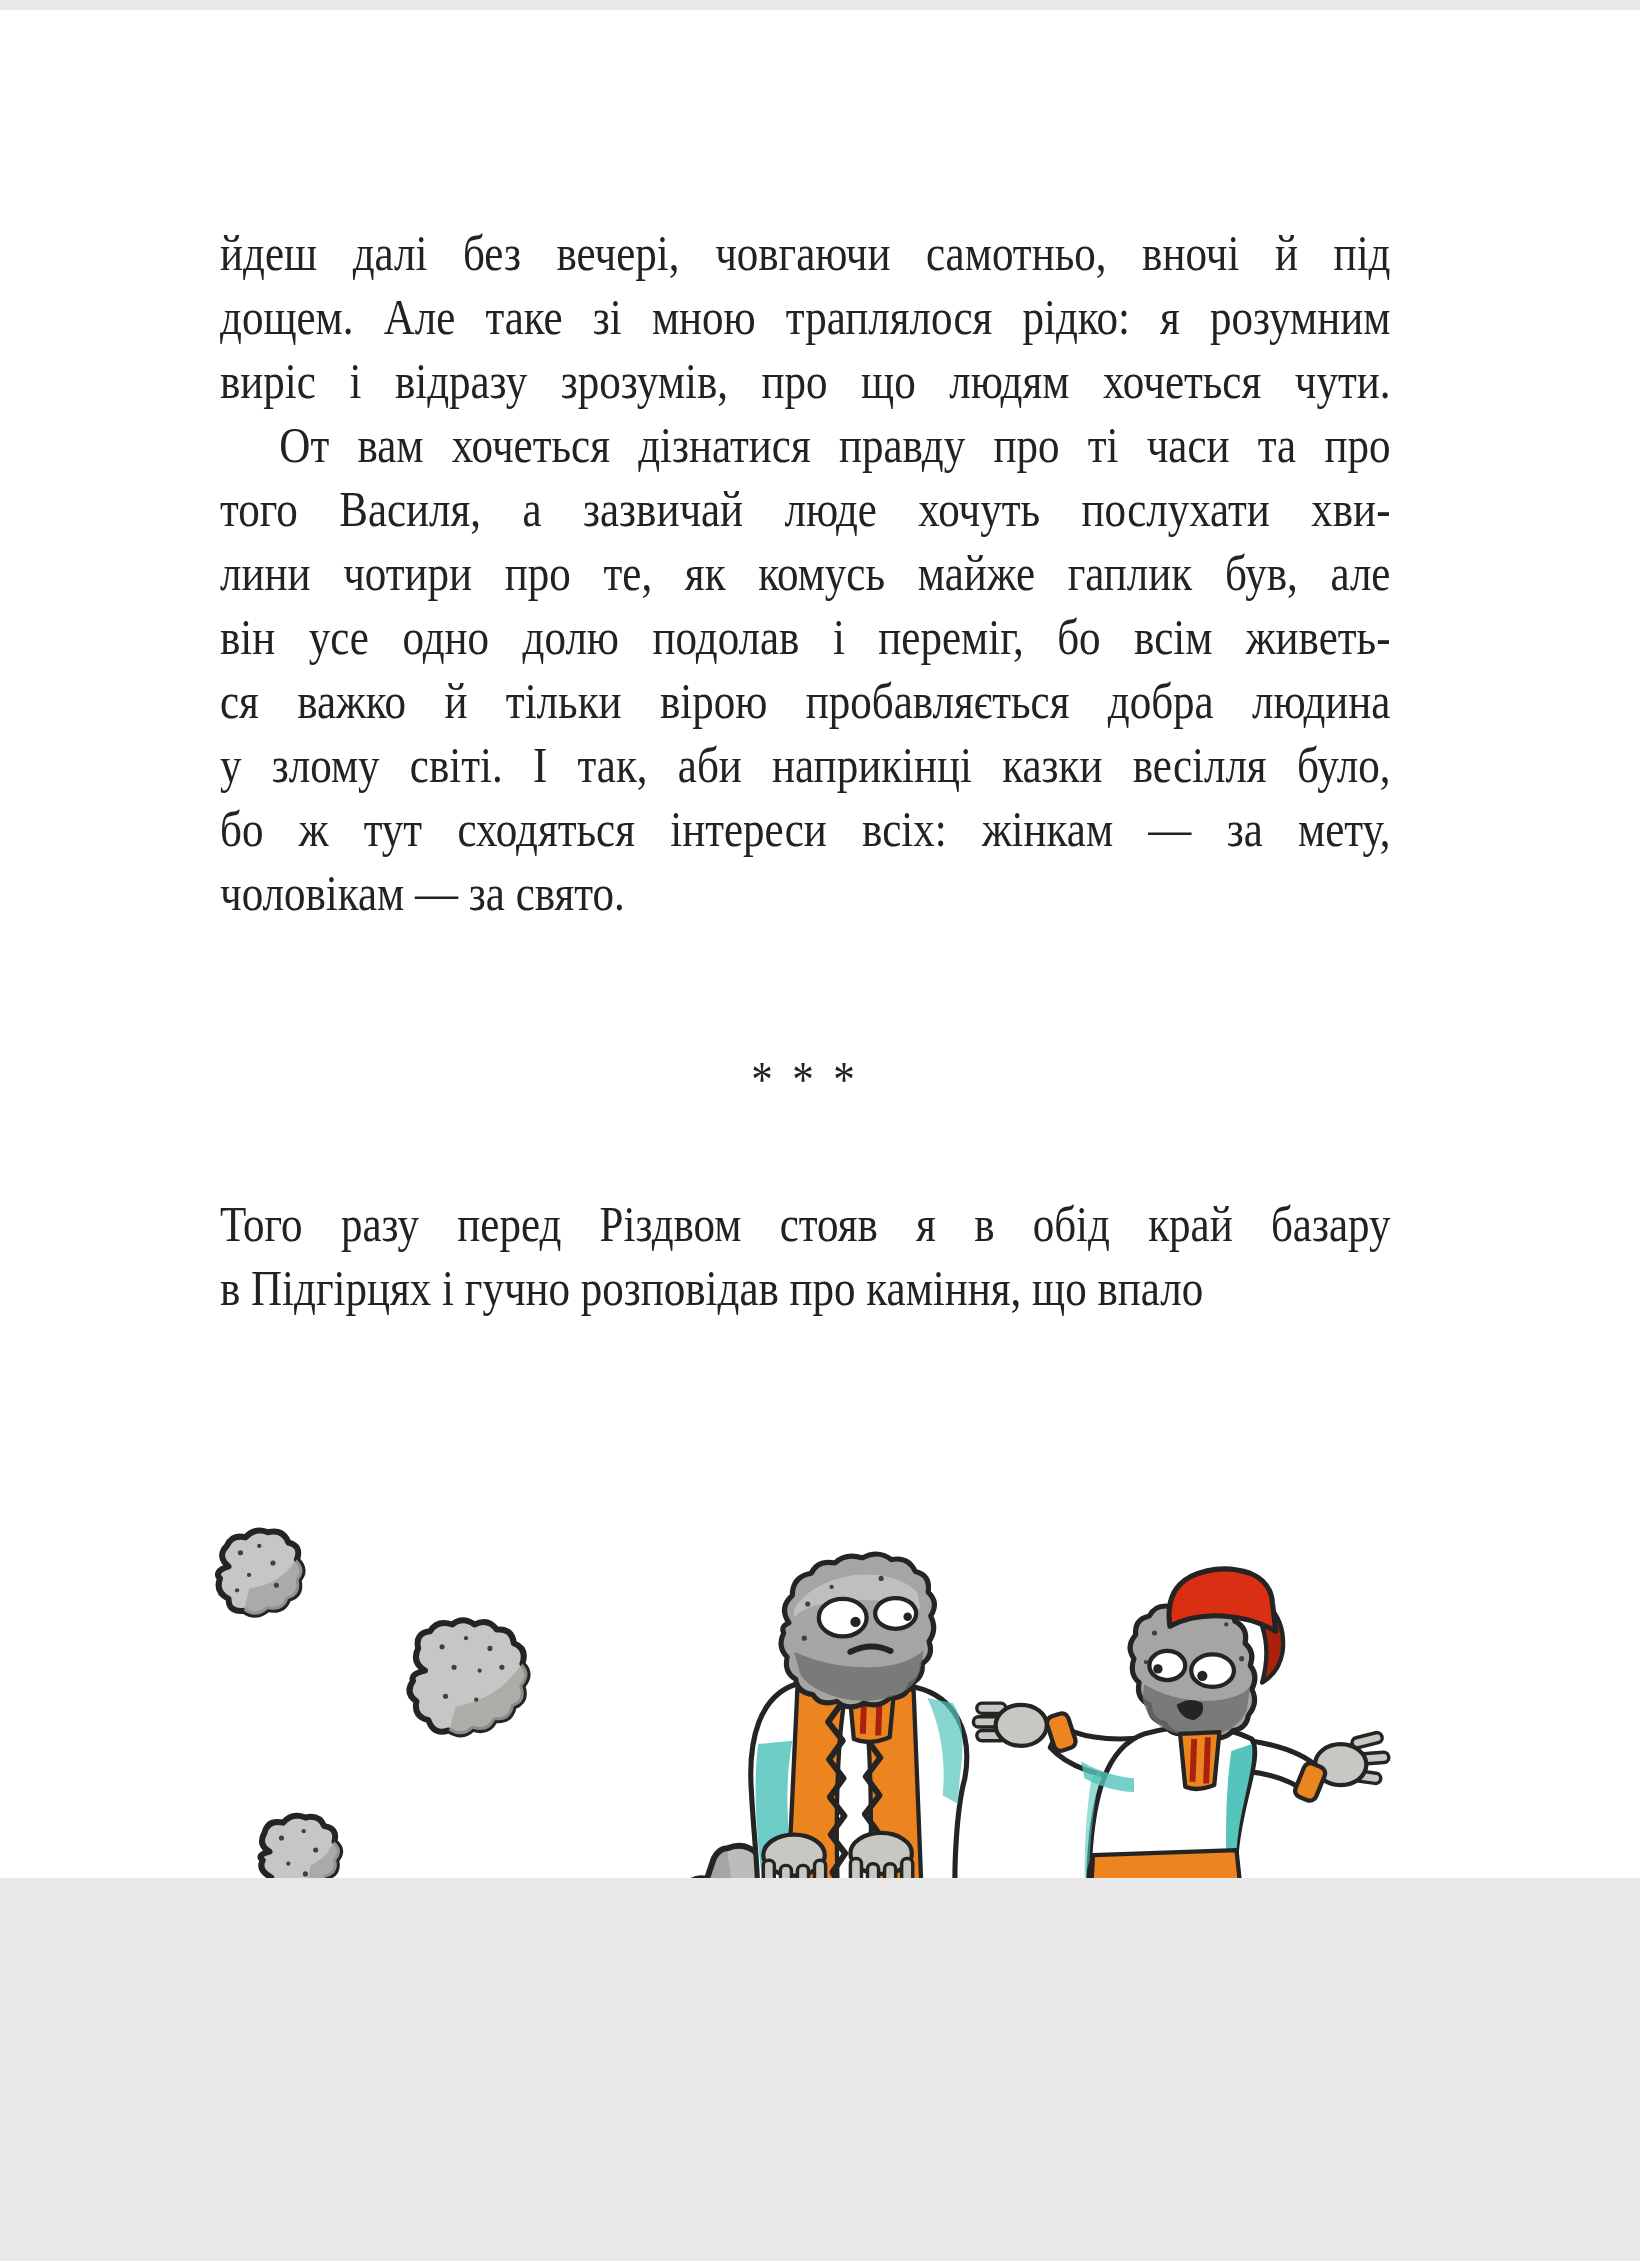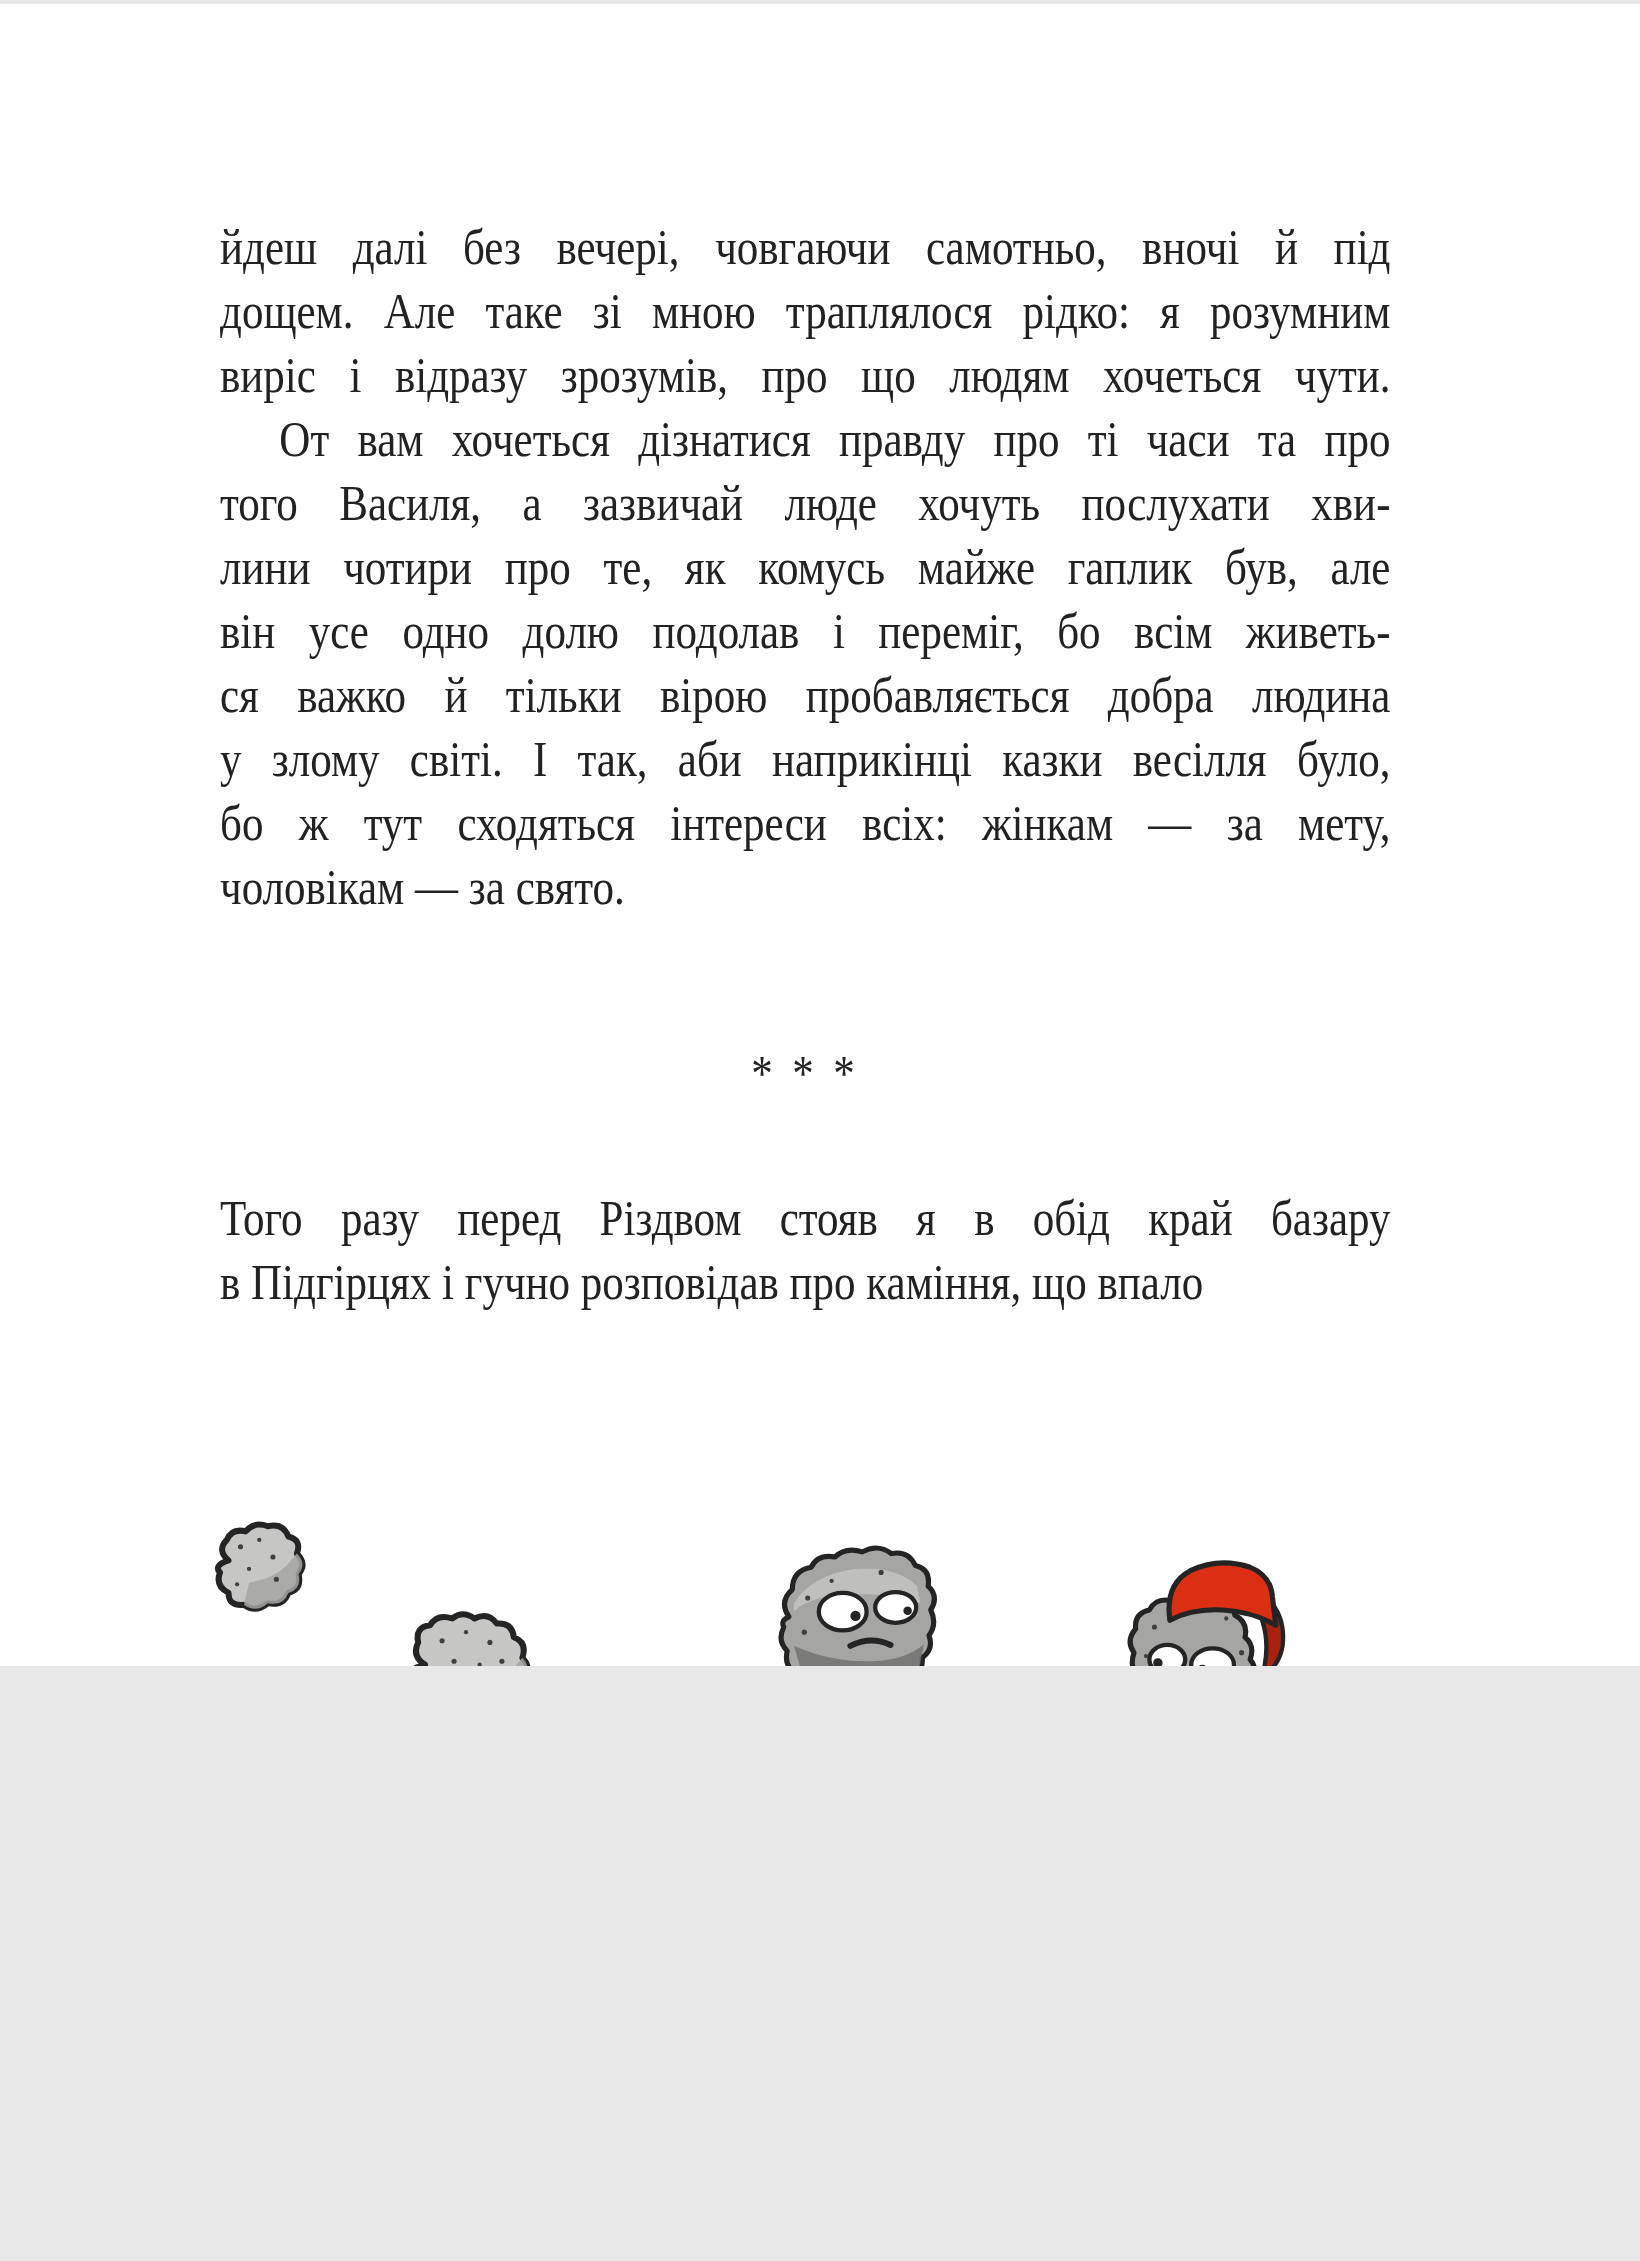--- a/index.html
+++ b/index.html
@@ -1,19 +1,19 @@
 <!DOCTYPE html>
 <html style="--page-bg: #ffffff; --ink: #222222; --c-outline: #242424; --c-white: #ffffff; --c-rock-light: #c6c6c4; --c-rock-mid: #a5a5a3; --c-rock-dark: #6f6f6d; --c-rock-deep: #3f3f3d; --c-hole: #141414; --c-orange: #ec8420; --c-orange-deep: #d96a12; --c-red-leg: #e2491a; --c-hat-red: #da2f12; --c-hat-shadow: #a8220d; --c-teal: #54c4bc; --c-skin: #c9c7c2;font-size:13.7px"><head>
 <meta charset="utf-8">
 <style>
   html,body{margin:0;padding:0;background:#e8e8e8;}
   .page{
     position:relative;
-    width:1640px;height:1662px;
-    margin:4px auto;
+    width:1640px;height:1868px;
+    margin:10px auto;
     background:var(--page-bg,#ffffff);
     overflow:hidden;
     font-family:"Liberation Serif","DejaVu Serif",serif;
     color:var(--ink,#222222);
   }
   .textcol{
     position:absolute;
     left:220px;top:211px;
     width:1361px;
     transform:scaleX(0.86);

